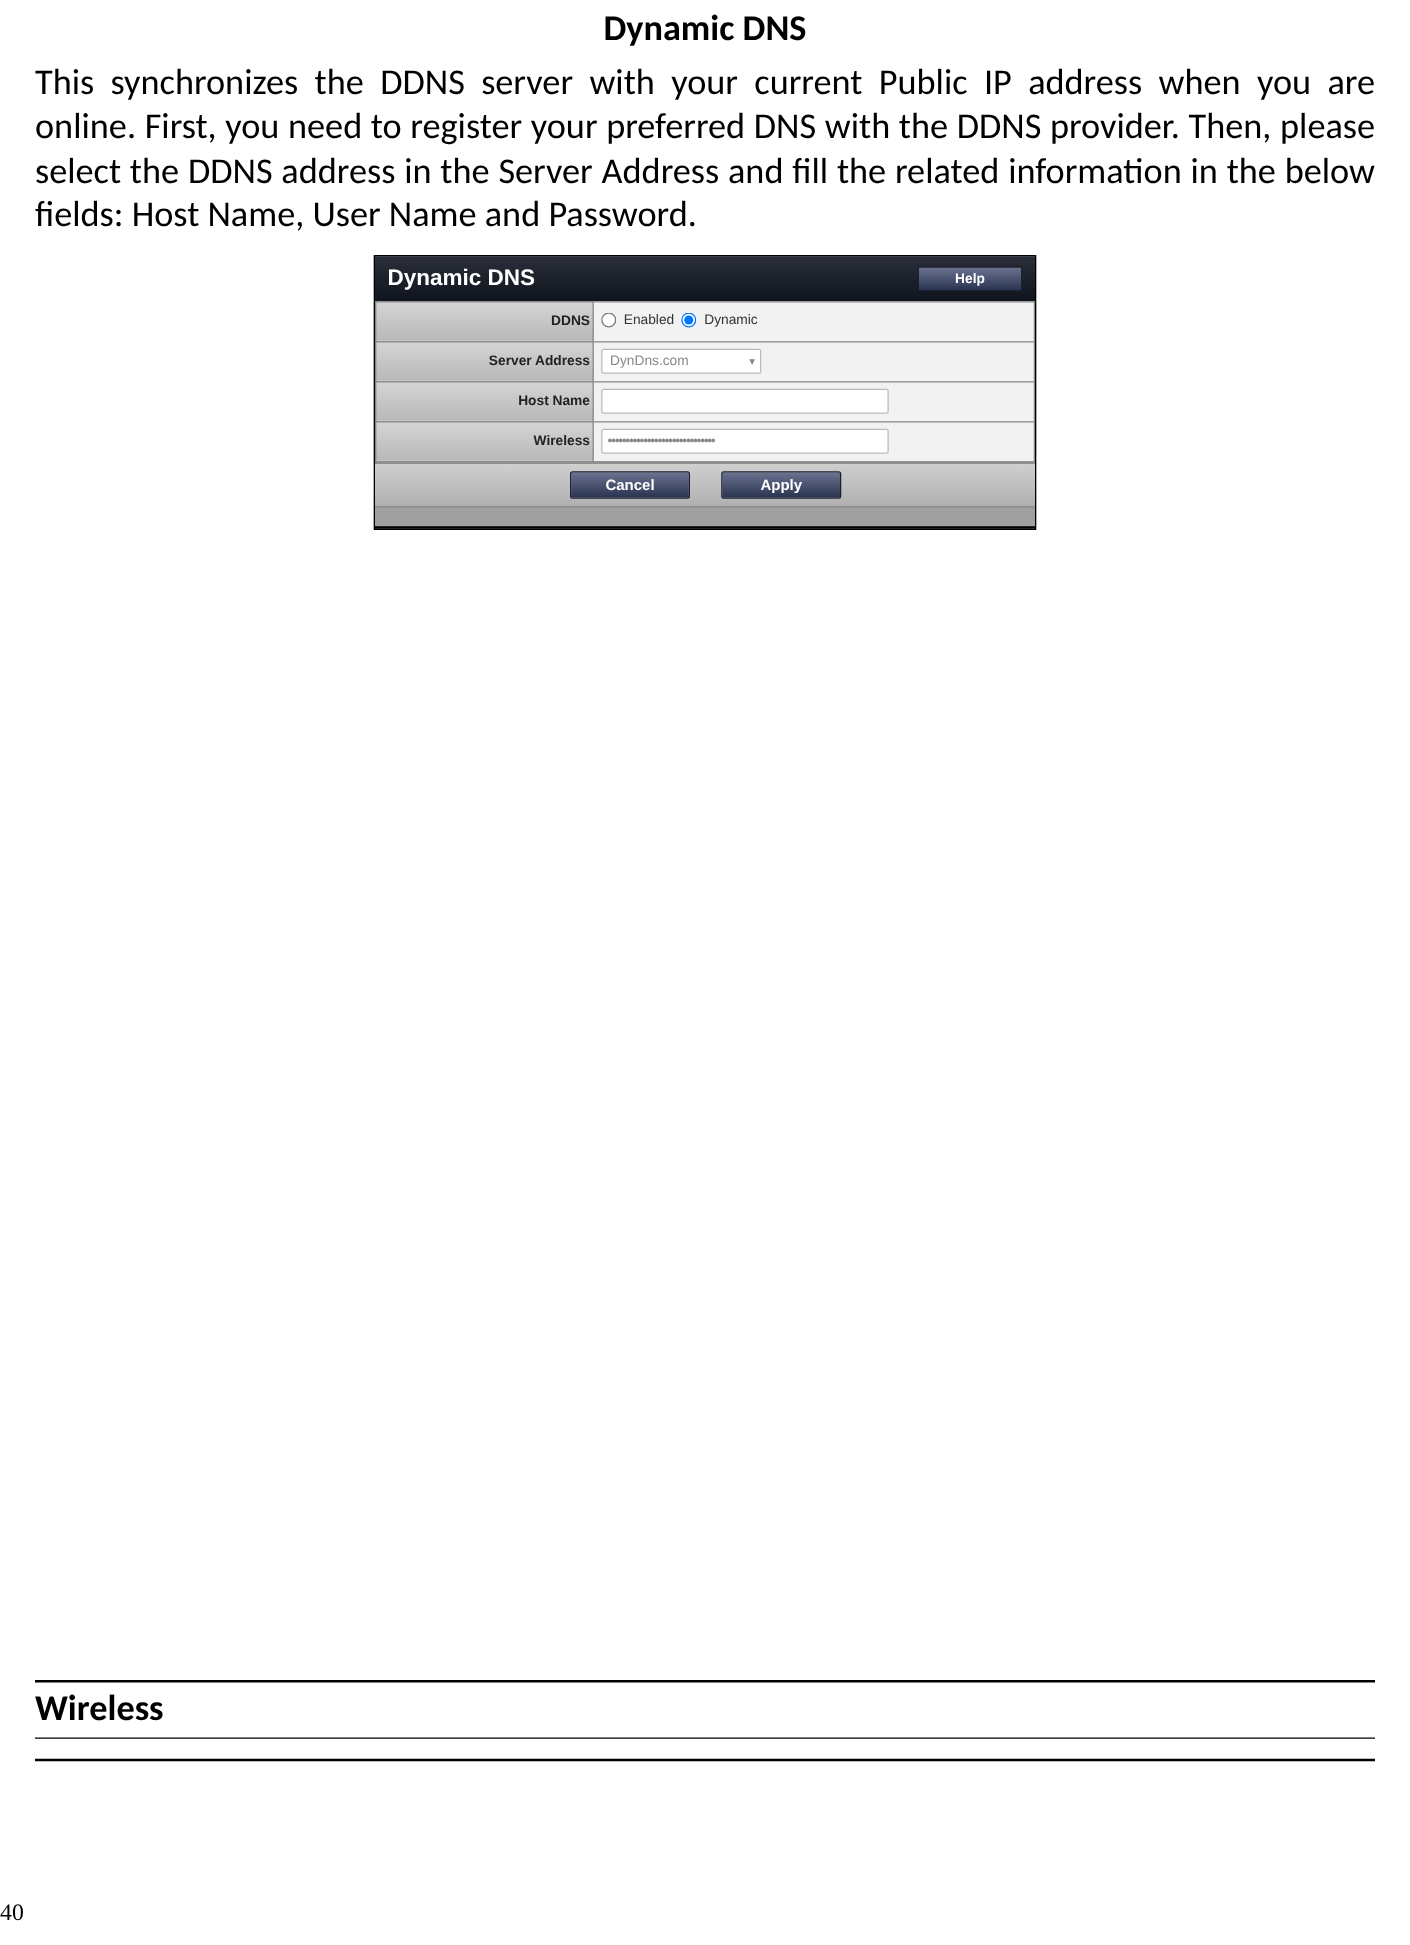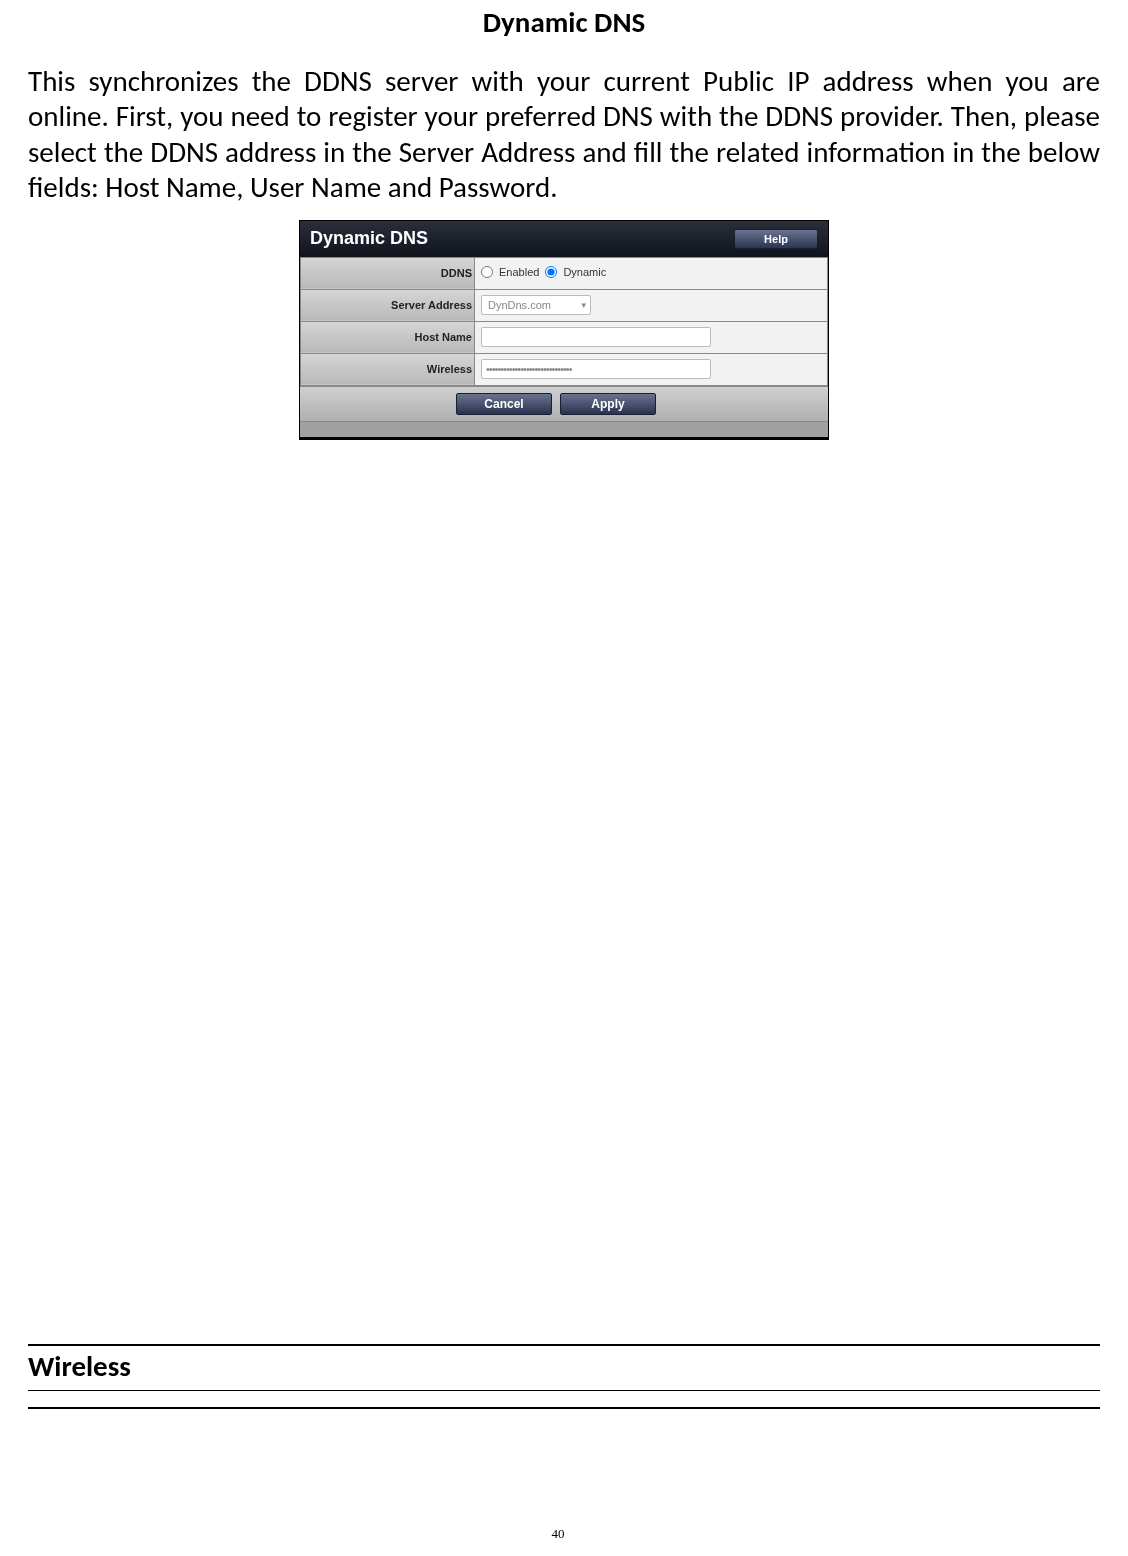--- a/index.html
+++ b/index.html
@@ -15,21 +15,21 @@
   .title1 {
     text-align: center;
     font-weight: 700;
     font-size: 29px;
     margin-top: 4px;
   }
   .para1 {
     font-size: 29px;
     line-height: 1.22;
     text-align: justify;
-    margin-top: 24px;
+    margin-top: 8px;
   }
   .screenshot-wrap {
     display: flex;
     justify-content: center;
     margin-top: 14px;
   }
   .router-panel {
     width: 530px;
     border: 1px solid #000;
     background: #a0a0a0;
@@ -90,21 +90,21 @@
     align-items: flex-end;
     gap: 6px;
   }
   .radio-group input[type=radio] {
     width: 12px; height: 12px;
   }
   .select-box {
     display: inline-flex;
     align-items: center;
     justify-content: space-between;
-    width: 110px;
+    width: 128px;
     height: 20px;
     border: 1px solid #bbb;
     background: #fff;
     color: #888;
     font-size: 11px;
     padding: 0 4px 0 6px;
     border-radius: 2px;
   }
   .select-box .chev {
     font-size: 9px;
@@ -122,21 +122,21 @@
   .password-dots {
     color: #888;
     letter-spacing: -1px;
     font-size: 11px;
     line-height: 18px;
   }
   .btn-row {
     background: linear-gradient(#cfcfcf, #b0b0b0);
     padding: 6px 8px 6px 156px;
     display: flex;
-    gap: 8px;
+    gap: 25px;
     border-top: 1px solid #888;
   }
   .panel-btn {
     width: 96px;
     height: 22px;
     background: linear-gradient(#6a7290, #2a3450);
     border: 1px solid #1a2030;
     color: #fff;
     font-size: 12px;
     font-weight: 700;
@@ -175,23 +175,23 @@
   .para2 {
     font-size: 29px;
     line-height: 1.22;
     text-align: justify;
     margin-top: 6px;
   }
   .page-num {
     position: absolute;
     bottom: 14px;
     left: 0; right: 12px;
-    text-align: center;
+    text-align: left;
     font-family: "Times New Roman", serif;
-    font-size: 13px;
+    font-size: 19px;
   }
 </style>
 </head>
 <body>
 
 <h2 class="title1">Dynamic DNS</h2>
 <p class="para1">This synchronizes the DDNS server with your current Public IP address when you are online.  First, you need to register your preferred DNS with the DDNS provider.  Then, please select the DDNS address in the Server Address and fill the related information in the below fields: Host Name, User Name and Password.</p>
 
 <div class="screenshot-wrap">
   <div class="router-panel">

